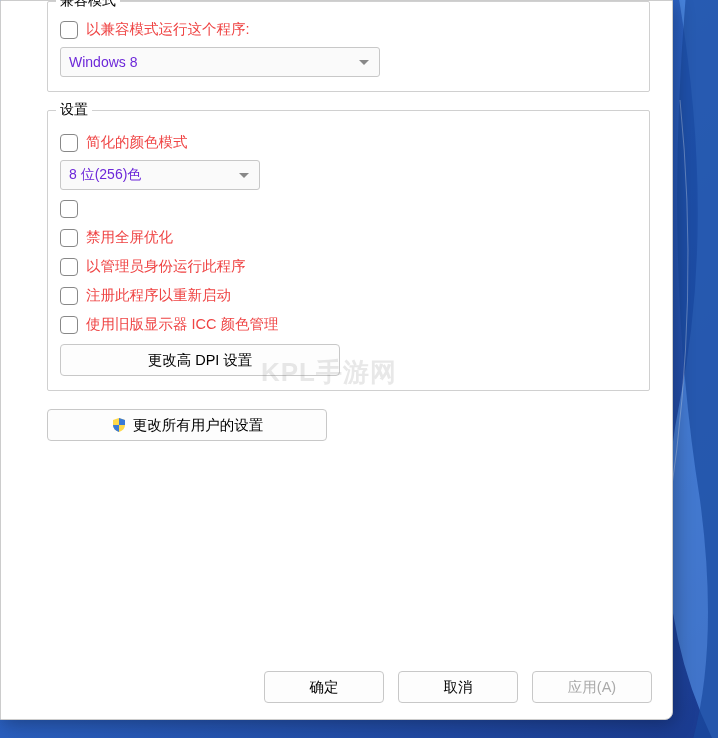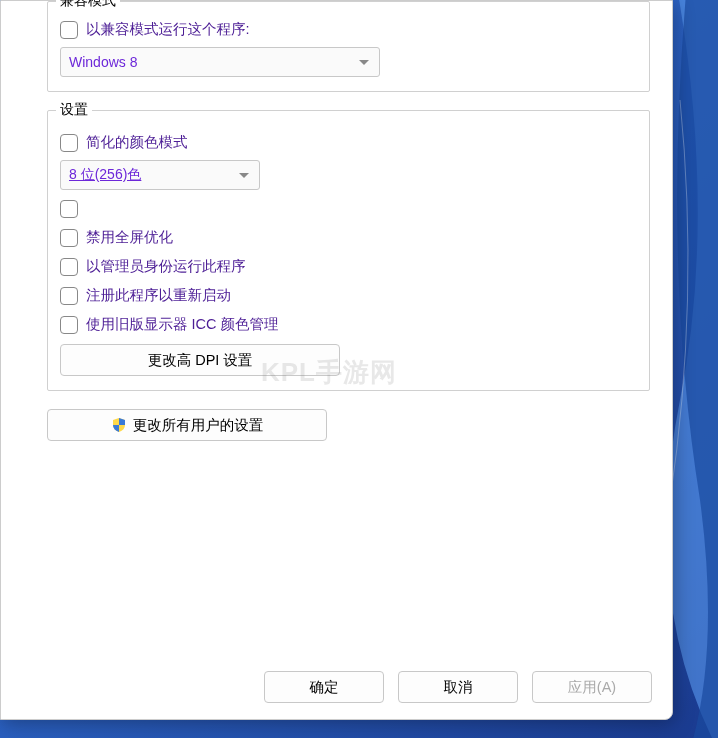--- a/index.html
+++ b/index.html
@@ -77,21 +77,21 @@
       width: 18px;
       height: 18px;
       border: 1.5px solid #888;
       border-radius: 4px;
       margin-right: 8px;
       flex-shrink: 0;
       cursor: pointer;
       background: #ffffff;
     }
     .checkbox-label {
-      color: #4c1d95;
+      color: #ef4444;
       font-size: 14.5px;
       cursor: pointer;
     }
     .select {
       width: 320px;
       height: 30px;
       border: 1px solid #c8c8c8;
       border-radius: 3px;
       display: flex;
       align-items: center;
@@ -100,21 +100,20 @@
       background: #fafafa;
       color: #6d28d9;
       font-size: 14px;
       margin-top: 6px;
       cursor: default;
     }
     .select.small {
       width: 200px;
       margin-top: 8px;
       margin-bottom: 8px;
-      text-decoration: underline;
     }
     .chevron {
       width: 0;
       height: 0;
       border-left: 5px solid transparent;
       border-right: 5px solid transparent;
       border-top: 5px solid #888;
     }
     .button {
       height: 32px;

